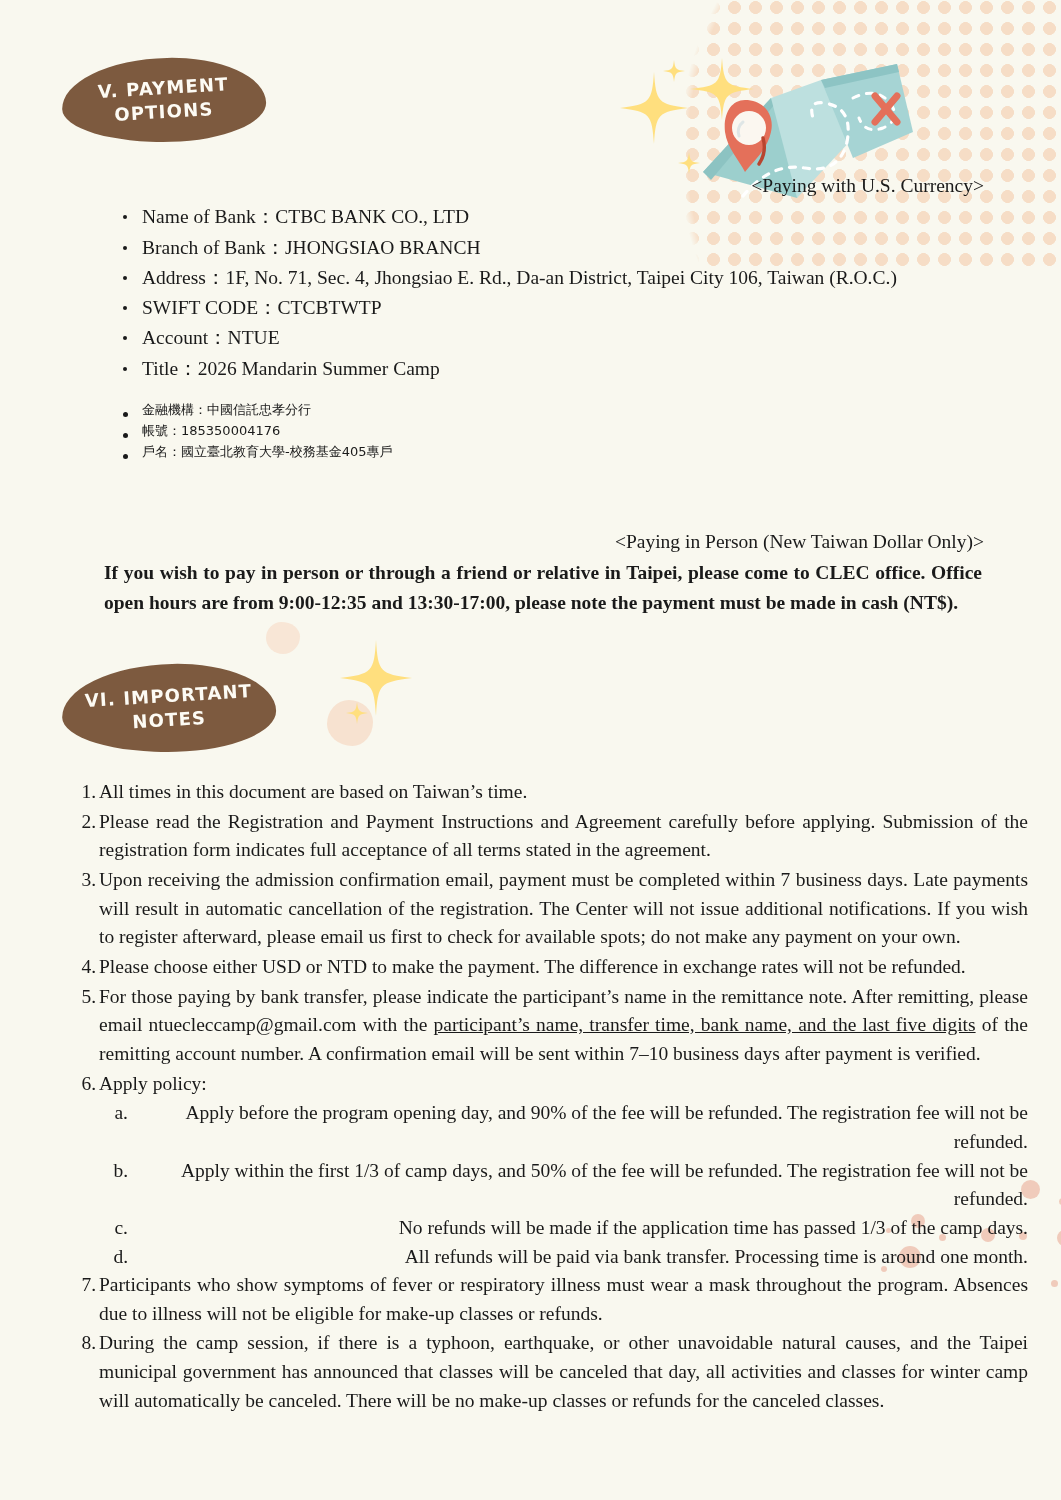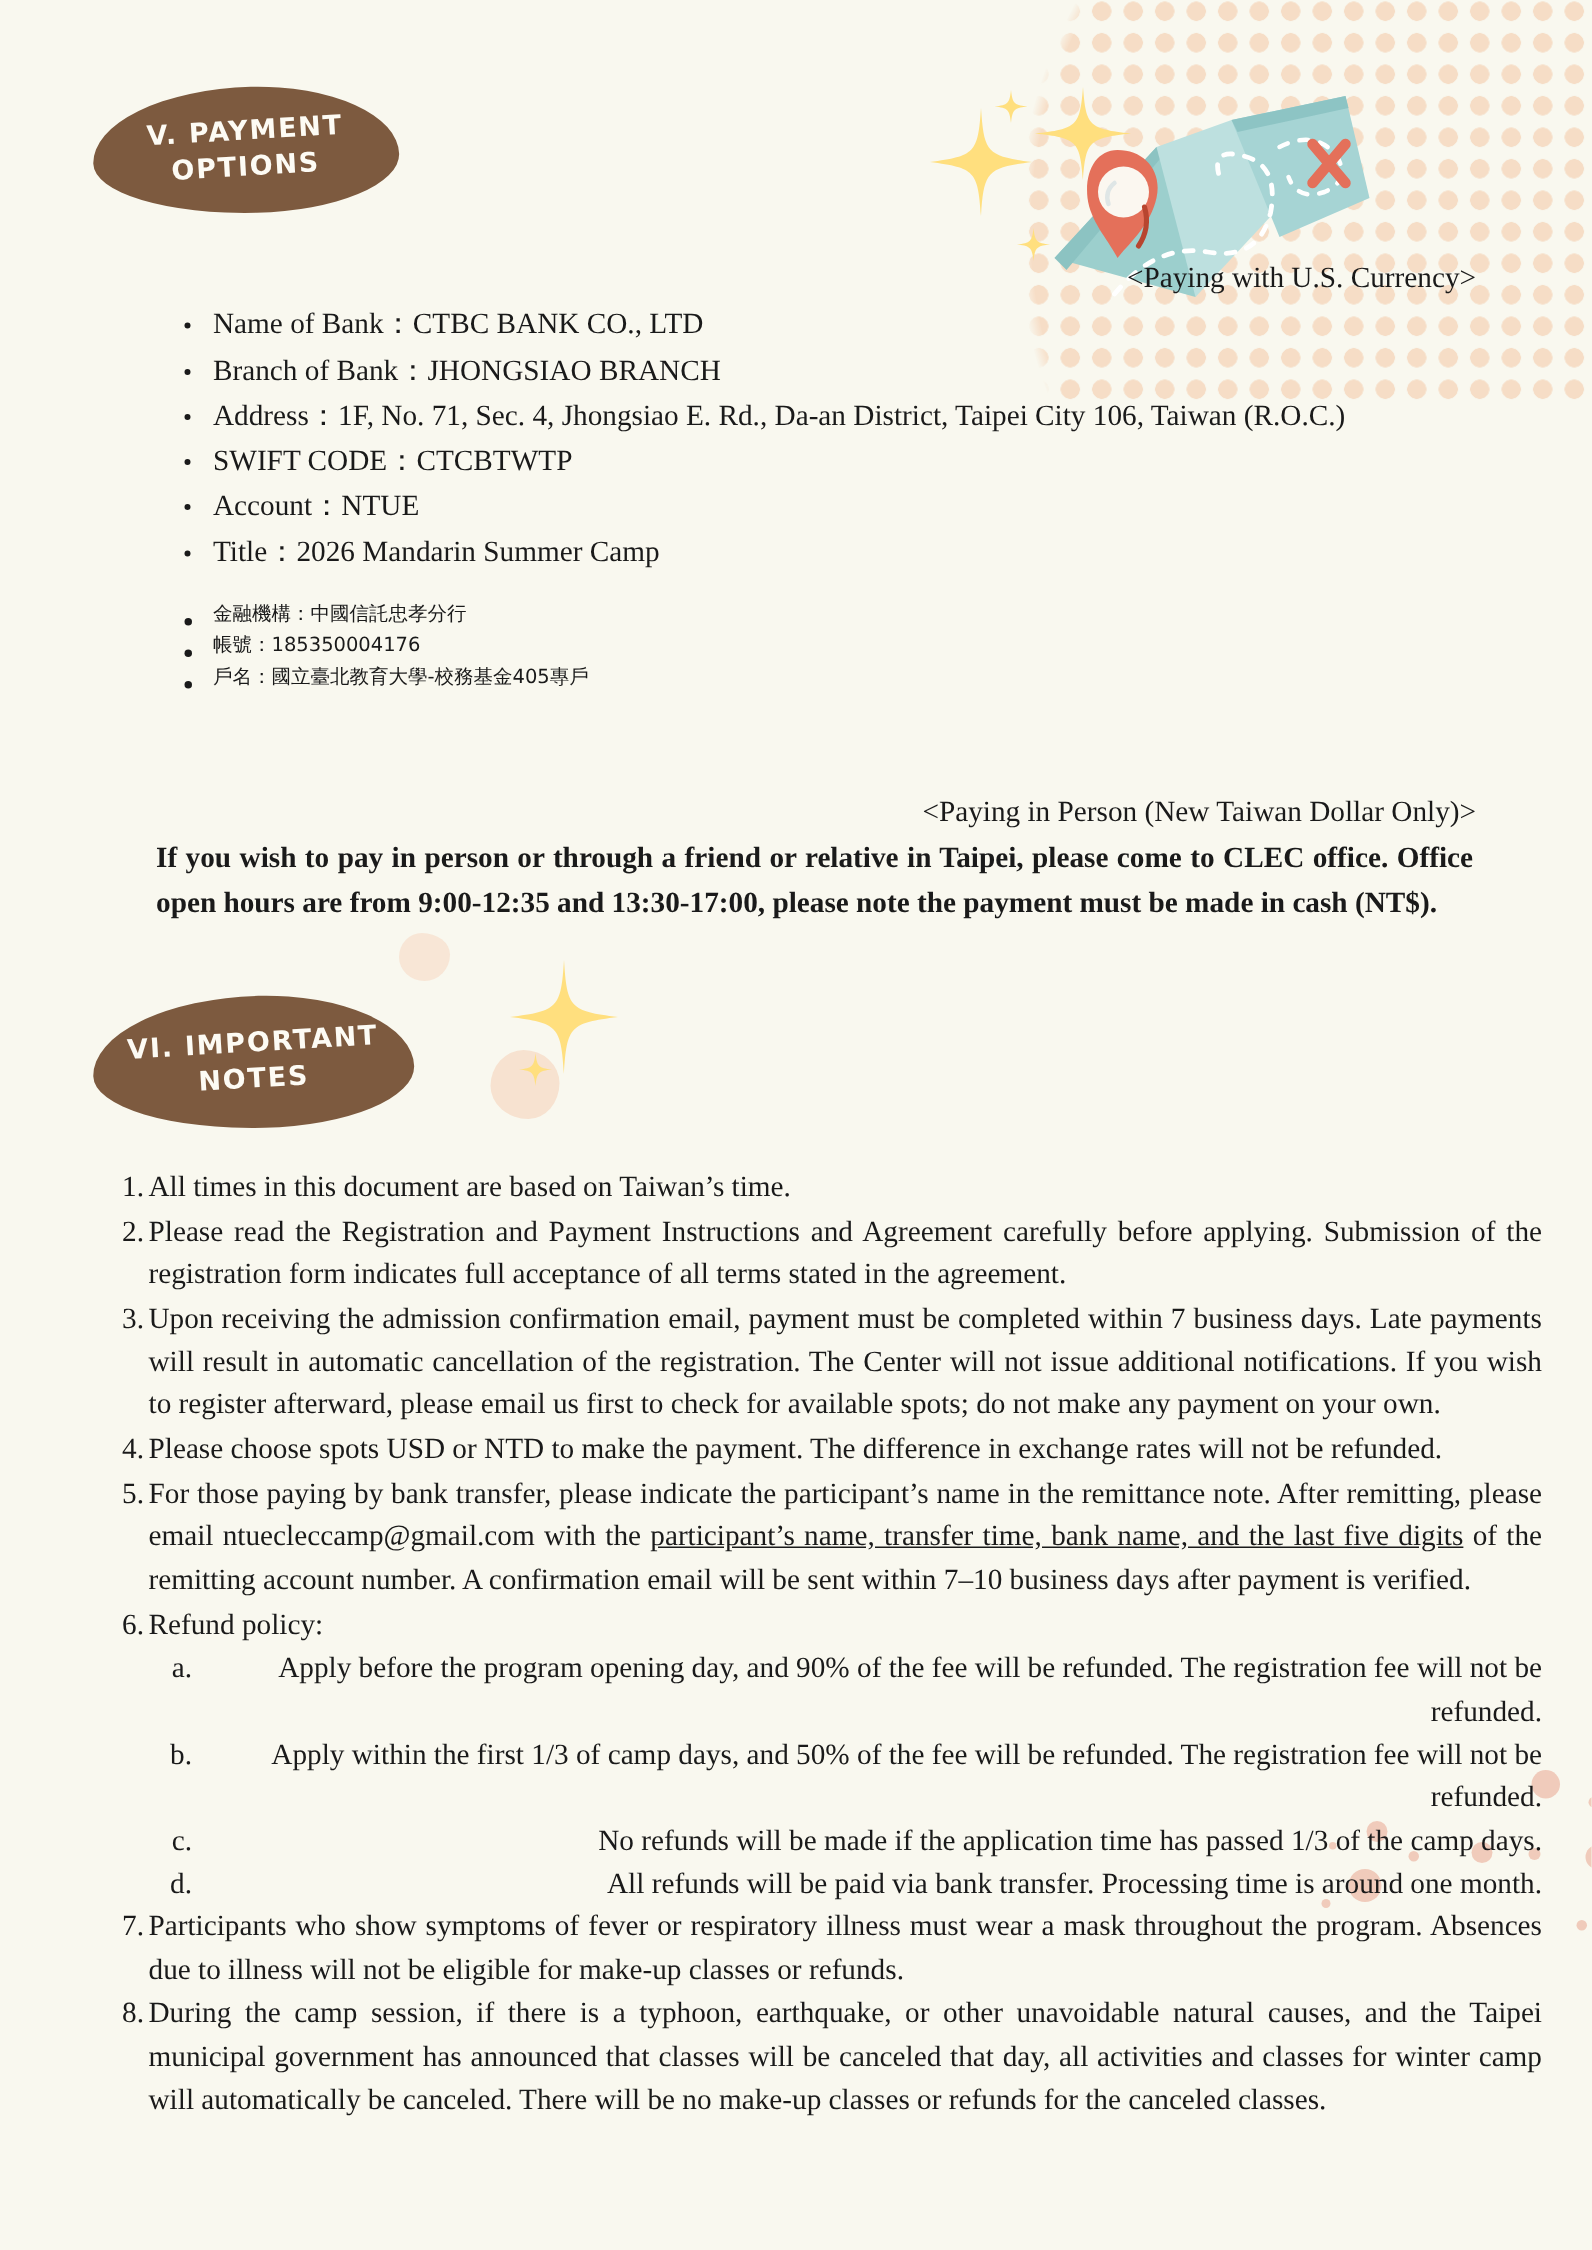--- a/index.html
+++ b/index.html
@@ -339,31 +339,31 @@
       <span class="note-text">Please read the Registration and Payment Instructions and Agreement carefully before applying. Submission of the registration form indicates full acceptance of all terms stated in the agreement.</span>
     </div>
 
     <div class="note-row">
       <span class="note-num">3.</span>
       <span class="note-text">Upon receiving the admission confirmation email, payment must be completed within 7 business days. Late payments will result in automatic cancellation of the registration. The Center will not issue additional notifications. If you wish to register afterward, please email us first to check for available spots; do not make any payment on your own.</span>
     </div>
 
     <div class="note-row">
       <span class="note-num">4.</span>
-      <span class="note-text">Please choose spots USD or NTD to make the payment. The difference in exchange rates will not be refunded.</span>
+      <span class="note-text">Please choose either USD or NTD to make the payment. The difference in exchange rates will not be refunded.</span>
     </div>
 
     <div class="note-row">
       <span class="note-num">5.</span>
       <span class="note-text"><span>For those paying by bank transfer, please indicate the participant’s name in the remittance note. After remitting, please email ntuecleccamp@gmail.com with the </span><span class="u">participant’s name, transfer time, bank name, and the last five digits</span><span> of the remitting account number. A confirmation email will be sent within 7–10 business days after payment is verified.</span></span>
     </div>
 
     <div class="note-row">
       <span class="note-num">6.</span>
-      <span class="note-text nojust">Refund policy:</span>
+      <span class="note-text nojust">Apply policy:</span>
     </div>
 
     <div class="sub-list">
       <div class="sub-row">
         <span class="sub-lbl">a.</span>
         <span class="sub-text">Apply before the program opening day, and 90% of the fee will be refunded. The registration fee will not be refunded.</span>
       </div>
       <div class="sub-row">
         <span class="sub-lbl">b.</span>
         <span class="sub-text">Apply within the first 1/3 of camp days, and 50% of the fee will be refunded. The registration fee will not be refunded.</span>

